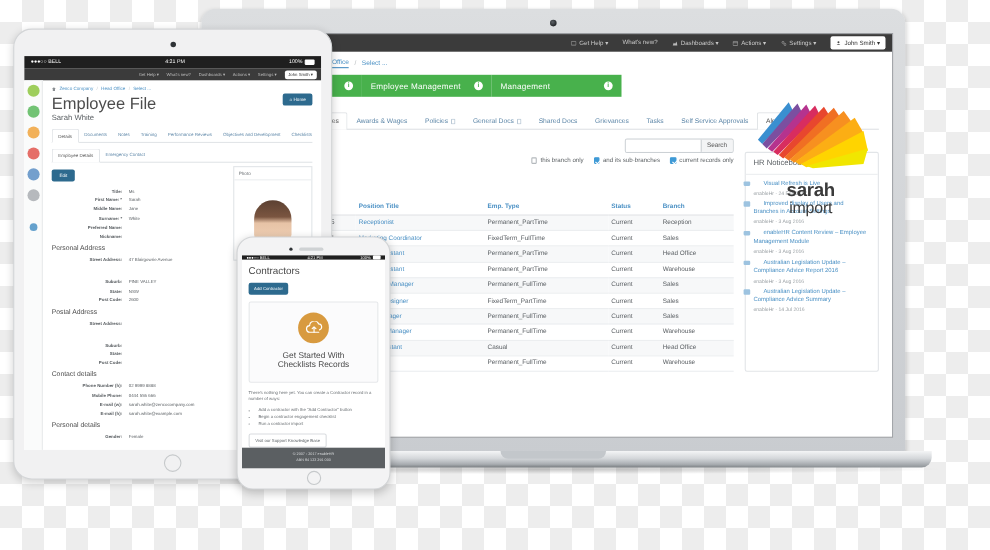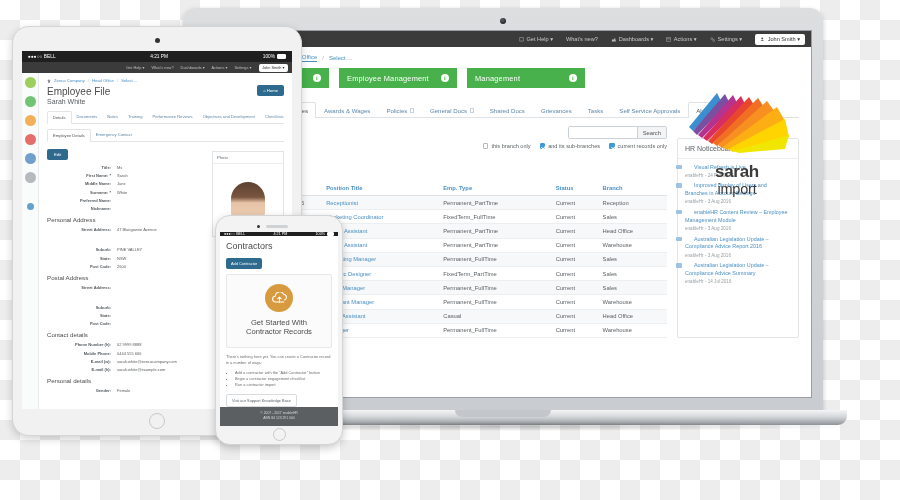--- a/index.html
+++ b/index.html
@@ -63,21 +63,21 @@
   .user-chip svg { fill: #444; }
 
   .crumb {
     display: flex; align-items: center; gap: 5px; font-size: 6px;
     padding: 7px 0 6px 24px; color: #4a90c4;
   }
   .crumb .sep { color: #b9bcbf; }
   .crumb .cur { color: #4a90c4; border-bottom: 1.3px solid #4a90c4; padding-bottom: 1px; }
   .crumb .home-ic { fill: #8b8f93; }
 
-  .greenrow { display: flex; gap: 10px; padding: 0 0 0 16px; }
+  .greenrow { display: flex; padding: 0 0 0 16px; }
   .greentab {
     background: #48b14c; color: #fff; font-size: 7.4px; height: 20px;
     display: flex; align-items: center; justify-content: space-between;
     padding: 0 8px; min-width: 118px; letter-spacing: .2px;
   }
   .greentab .info {
     width: 8px; height: 8px; border-radius: 50%; background: #fff; color: #48b14c;
     font-size: 6px; font-weight: bold; display: flex; align-items: center;
     justify-content: center; line-height: 1;
   }
@@ -190,21 +190,21 @@
 
   .t-body { display: flex; height: calc(100% - 22px); }
   .t-side {
     width: 17px; background: #fafbfb; border-right: 1px solid #e8eaec;
     display: flex; flex-direction: column; align-items: center; padding-top: 4px; gap: 8px;
   }
   .t-side .si { width: 11px; height: 11px; border-radius: 50%; opacity: .85; }
   .t-main { flex: 1; padding: 5px 8px 0 8px; min-width: 0; position: relative; }
   .t-crumb { font-size: 4.2px; color: #4a90c4; display: flex; gap: 3px; align-items: center; }
   .t-crumb .sep { color: #bfc3c6; }
-  .t-title { font-size: 10px; color: #4c4c4c; margin-top: 3px; }
+  .t-title { font-size: 15px; color: #4c4c4c; margin-top: 3px; }
   .t-sub { font-size: 7px; color: #5a5f63; margin-top: 1px; }
   .t-homebtn {
     position: absolute; right: 8px; top: 12px; background: #2d6a8e; color: #fff;
     font-size: 4.2px; padding: 3px 6px; border-radius: 2px;
   }
   .t-tabs { display: flex; margin-top: 6px; border-bottom: 1px solid #e2e5e8; }
   .t-tab { font-size: 4.1px; color: #5e87a8; padding: 3px 5px; white-space: nowrap; }
   .t-tab.active { background: #fff; border: 1px solid #e2e5e8; border-bottom-color: #fff; margin-bottom: -1px; border-radius: 2px 2px 0 0; color: #555; }
   .t-tabs2 { display: flex; margin-top: 5px; border-bottom: 1px solid #e2e5e8; }
   .t-editbtn { background: #2d6a8e; color: #fff; font-size: 4.2px; padding: 3px 7px; border-radius: 2px; display: inline-block; margin-top: 6px; }
@@ -219,21 +219,21 @@
   }
   .t-photo .ph { font-size: 4.2px; color: #6a6f73; padding: 3px 4px; border-bottom: 1px solid #eceef0; }
   .t-photo .head {
     position: absolute; left: 50%; margin-left: -17px; top: 30px; width: 34px; height: 40px;
     border-radius: 17px 17px 9px 9px;
     background: linear-gradient(180deg,#5c4132 0%,#7a5540 38%,#e7c3a6 52%,#f0d2b8 100%);
   }
 
   
   .phone {
-    position: absolute; left: 215px; top: 215px; width: 128px; height: 230px;
+    position: absolute; left: 215px; top: 215px; width: 140px; height: 230px;
     background: #f3f3f4; border: 1px solid #d2d4d6; border-radius: 15px;
     padding: 16px 4px 18px 4px; box-shadow: 0 3px 9px rgba(0,0,0,.22); z-index: 6;
   }
   .ph-speak {
     position: absolute; top: 9px; left: 50%; margin-left: -13px;
     width: 22px; height: 2.6px; border-radius: 2px; background: #cfd2d4;
   }
   .ph-cam { position: absolute; top: 8.5px; left: 50%; margin-left: -22px; width: 3.4px; height: 3.4px; border-radius: 50%; background: #2f3336; }
   .ph-home {
     position: absolute; bottom: 3px; left: 50%; margin-left: -6.5px;
@@ -755,21 +755,21 @@
 
         <div class="ph-card">
           <div class="ph-circle">
             <svg width="17" height="13" viewBox="0 0 24 18">
               <path d="M19 11 a4 4 0 0 0 -1.2 -7.8 A6 6 0 0 0 6.3 5.4 A4.3 4.3 0 0 0 7 14 H18" fill="none" stroke="#fff" stroke-width="1.5" stroke-linecap="round"></path>
               <path d="M12 14 V7 M12 7 L9.6 9.4 M12 7 L14.4 9.4" fill="none" stroke="#fff" stroke-width="1.5" stroke-linecap="round"></path>
             </svg>
           </div>
           <h3>
             <span>Get Started With</span><br>
-            <span>Contractor Records</span>
+            <span>Checklists Records</span>
           </h3>
         </div>
 
         <div class="ph-p">There's nothing here yet. You can create a Contractor record in a number of ways:</div>
         <ul class="ph-ul">
           <li>Add a contractor with the "Add Contractor" button</li>
           <li>Begin a contractor engagement checklist</li>
           <li>Run a contractor import</li>
         </ul>
         <div class="ph-kb">Visit our Support Knowledge Base</div>

